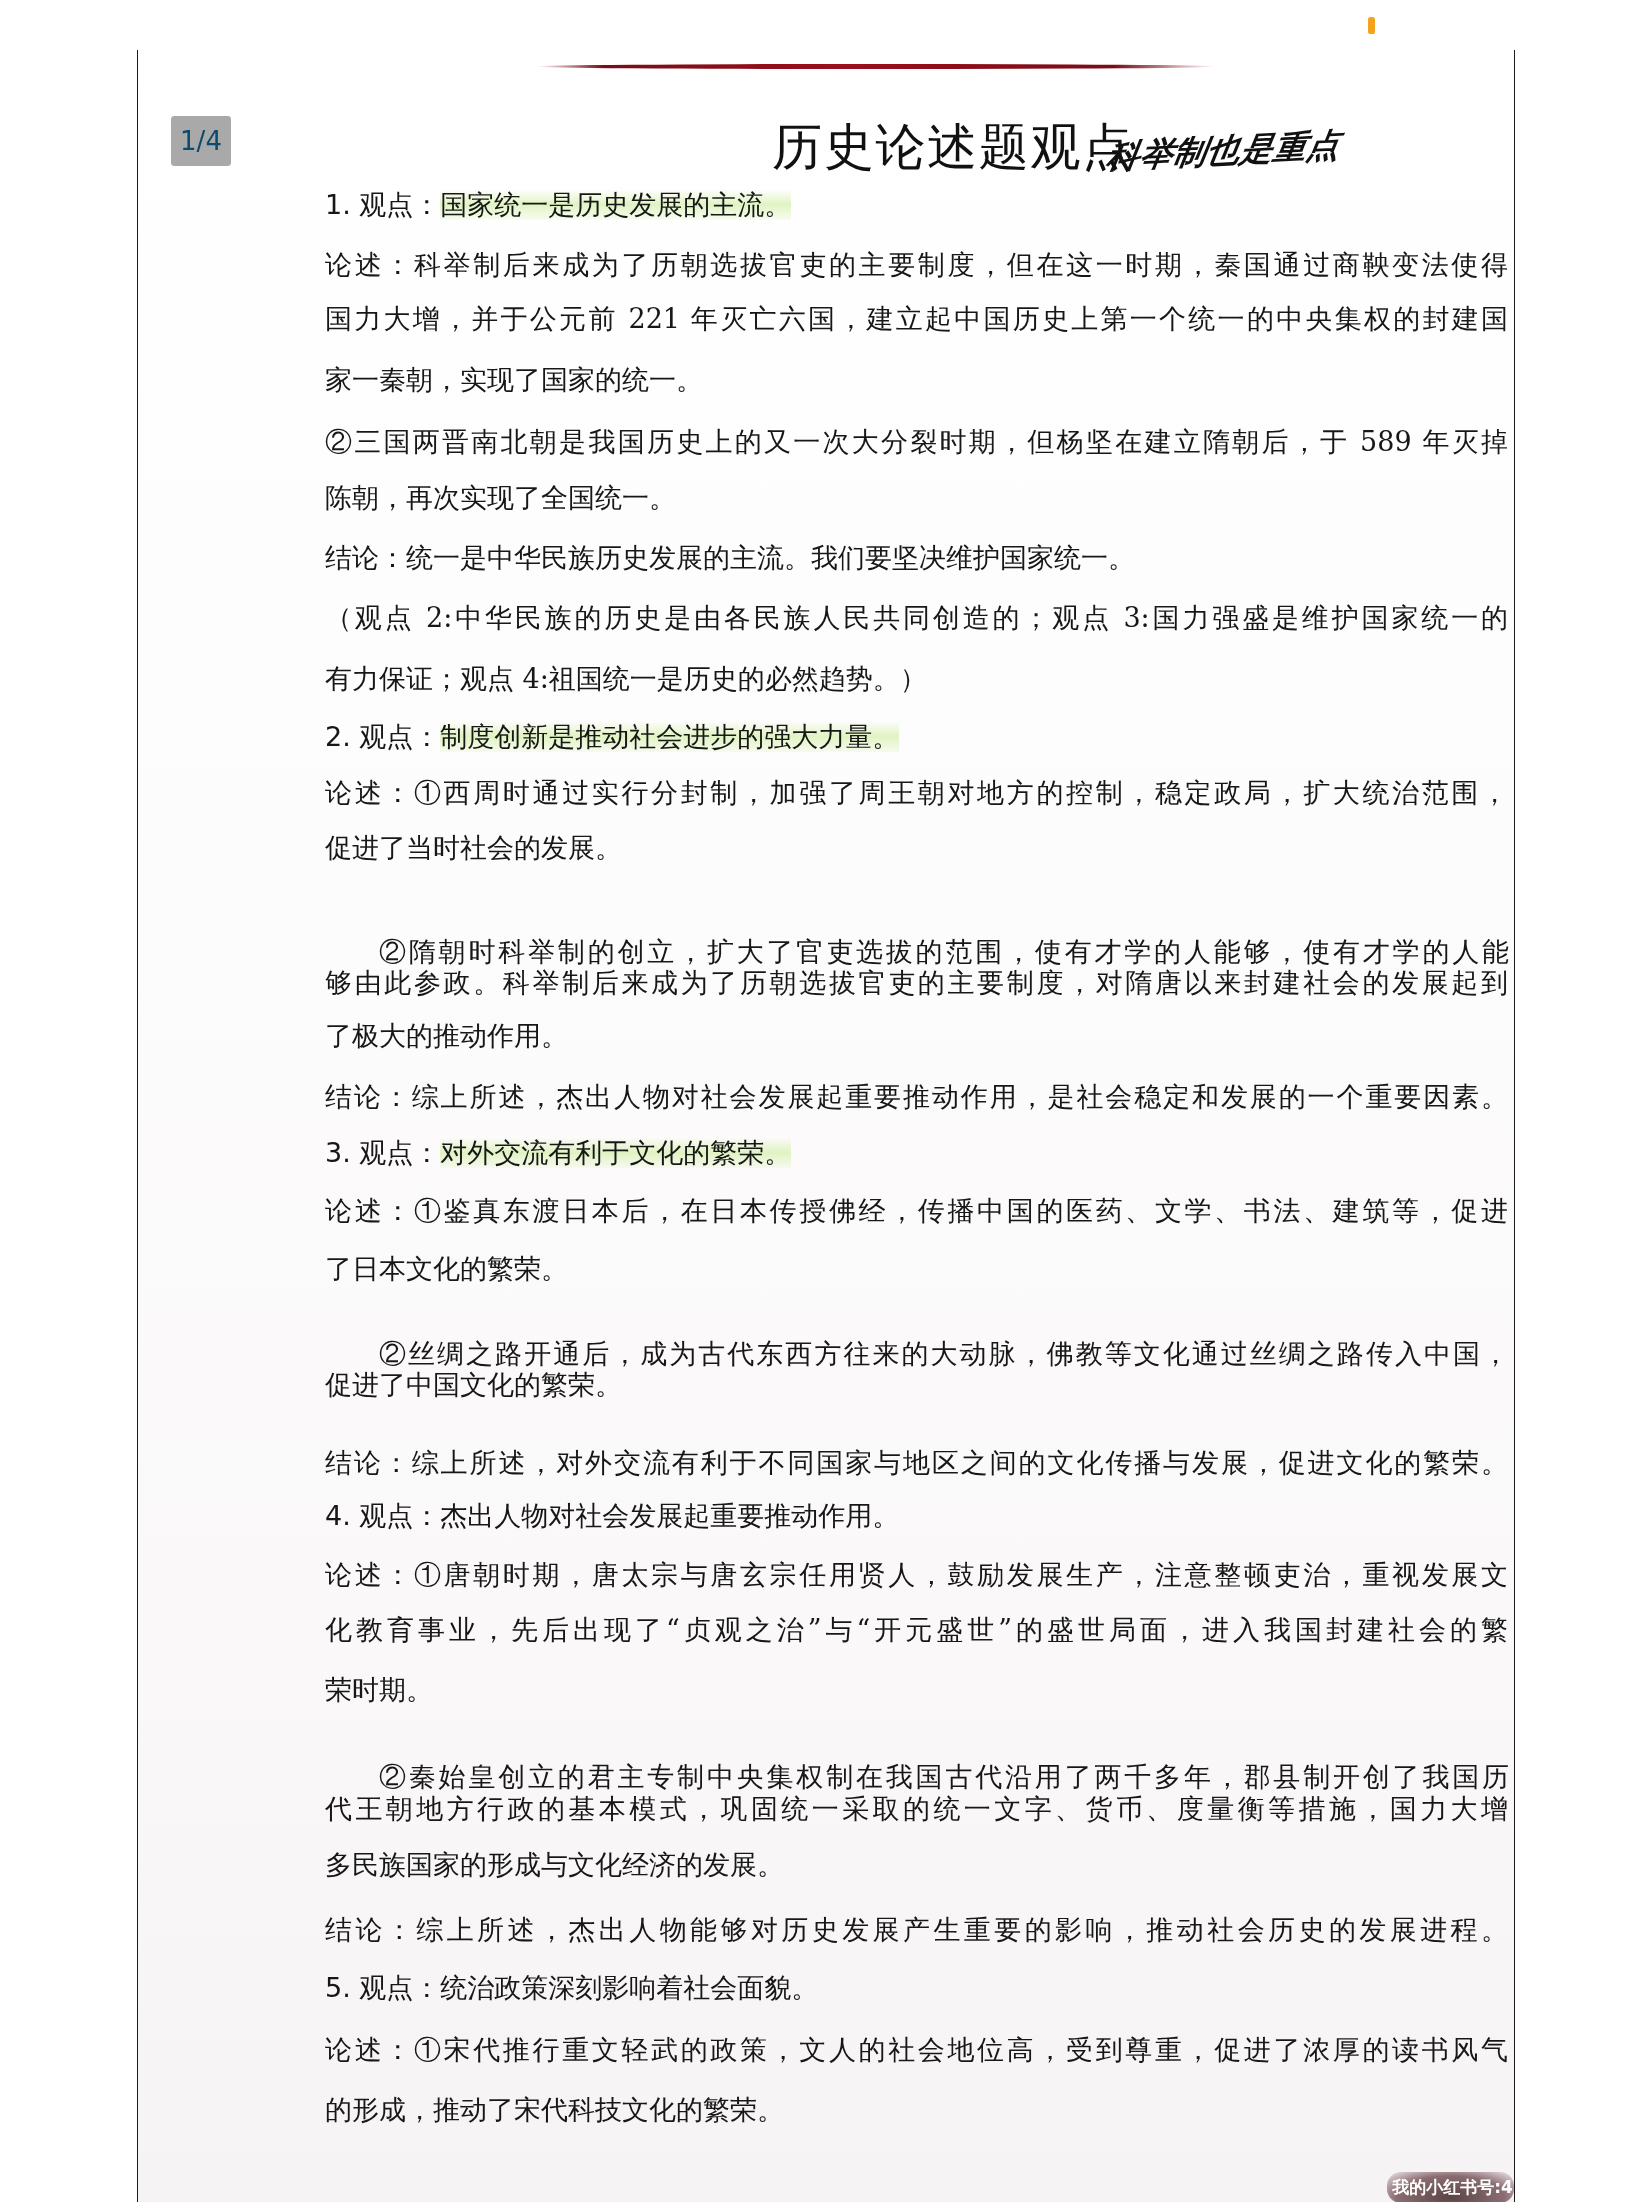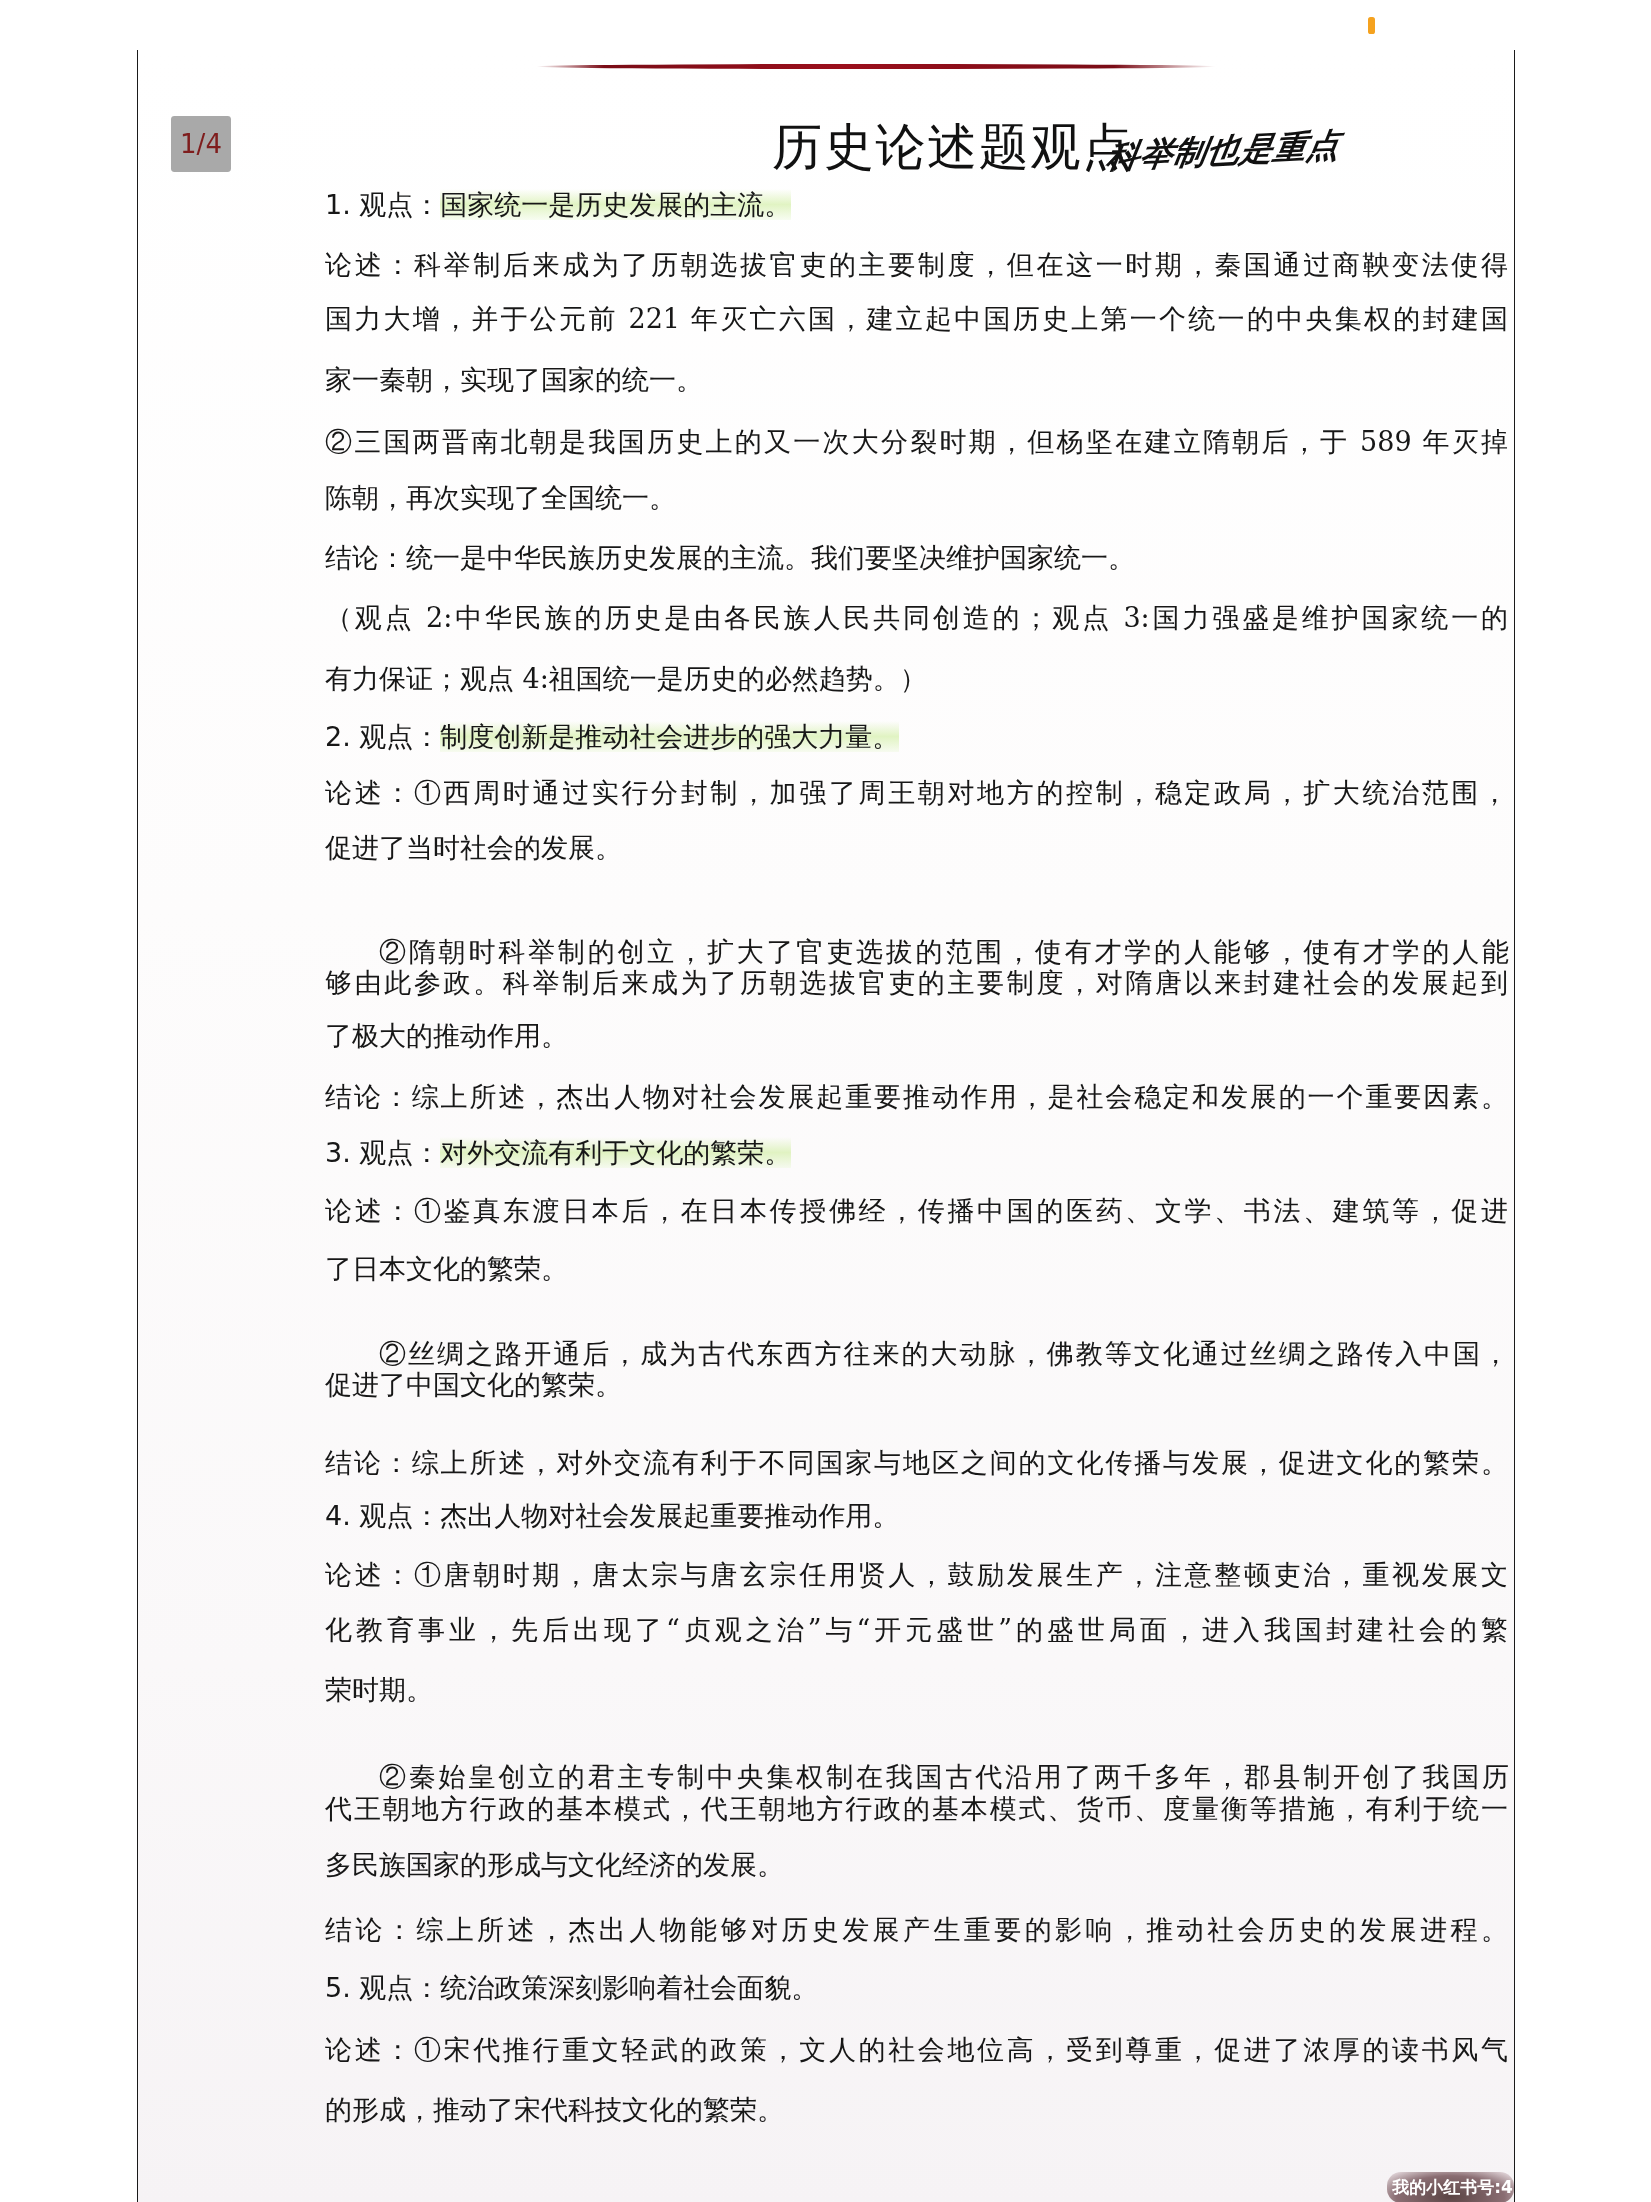--- a/index.html
+++ b/index.html
@@ -18,22 +18,22 @@
   .red-rule {
     position: absolute; left: 536px; top: 64px; width: 680px; height: 5.2px;
     border-radius: 50%;
     background: linear-gradient(90deg, rgba(120,10,20,0) 0%, #7a0c16 10%, #9b0f1c 45%, #7a0c16 85%, rgba(120,10,20,0) 100%);
   }
   .orange-mark {
     position: absolute; left: 1368px; top: 17px; width: 6.9px; height: 17px;
     background: #f5a21f; border-radius: 2.6px;
   }
   .page-badge {
-    position: absolute; left: 171px; top: 116px; width: 60px; height: 56px;
-    background: #a9a9a9; border-radius: 3.4px; color: #7f1d1d;
+    position: absolute; left: 171px; top: 116px; width: 60px; height: 50px;
+    background: #a9a9a9; border-radius: 3.4px; color: #0c4a6e;
     font-family: "DejaVu Sans", sans-serif; font-size: 26px;
     display: flex; align-items: center; justify-content: center;
   }
   .title {
     position: absolute; left: 772px; top: 116px; height: 62px;
     font-family: Liberation Serif, serif; font-size: 50px; line-height: 62px;
     color: #111; letter-spacing: 1.7px;
   }
   .handnote {
     position: absolute; left: 1108px; top: 127px; height: 48px;
@@ -104,21 +104,21 @@
 <div class="line" style="top:1366px">促进了中国文化的繁荣。</div>
 <div class="line justify" style="top:1444px">结论：综上所述，对外交流有利于不同国家与地区之间的文化传播与发展，促进文化的繁荣。</div>
 
 <div class="line" style="top:1497px">
   <span class="pt-head">4. 观点：</span><span class="pt-head">杰出人物对社会发展起重要推动作用。</span>
 </div>
 <div class="line justify" style="top:1556px">论述：①唐朝时期，唐太宗与唐玄宗任用贤人，鼓励发展生产，注意整顿吏治，重视发展文</div>
 <div class="line justify" style="top:1611px">化教育事业，先后出现了“贞观之治”与“开元盛世”的盛世局面，进入我国封建社会的繁</div>
 <div class="line" style="top:1671px">荣时期。</div>
 <div class="line indent justify" style="top:1732px">②秦始皇创立的君主专制中央集权制在我国古代沿用了两千多年，郡县制开创了我国历</div>
-<div class="line justify" style="top:1790px">代王朝地方行政的基本模式，代王朝地方行政的基本模式、货币、度量衡等措施，有利于统一</div>
+<div class="line justify" style="top:1790px">代王朝地方行政的基本模式，巩固统一采取的统一文字、货币、度量衡等措施，国力大增</div>
 <div class="line" style="top:1846px">多民族国家的形成与文化经济的发展。</div>
 <div class="line justify" style="top:1911px">结论：综上所述，杰出人物能够对历史发展产生重要的影响，推动社会历史的发展进程。</div>
 
 <div class="line" style="top:1969px">
   <span class="pt-head">5. 观点：</span><span class="pt-head">统治政策深刻影响着社会面貌。</span>
 </div>
 <div class="line justify" style="top:2031px">论述：①宋代推行重文轻武的政策，文人的社会地位高，受到尊重，促进了浓厚的读书风气</div>
 <div class="line" style="top:2091px">的形成，推动了宋代科技文化的繁荣。</div>
 
 <div class="watermark">我的小红书号:4</div>

